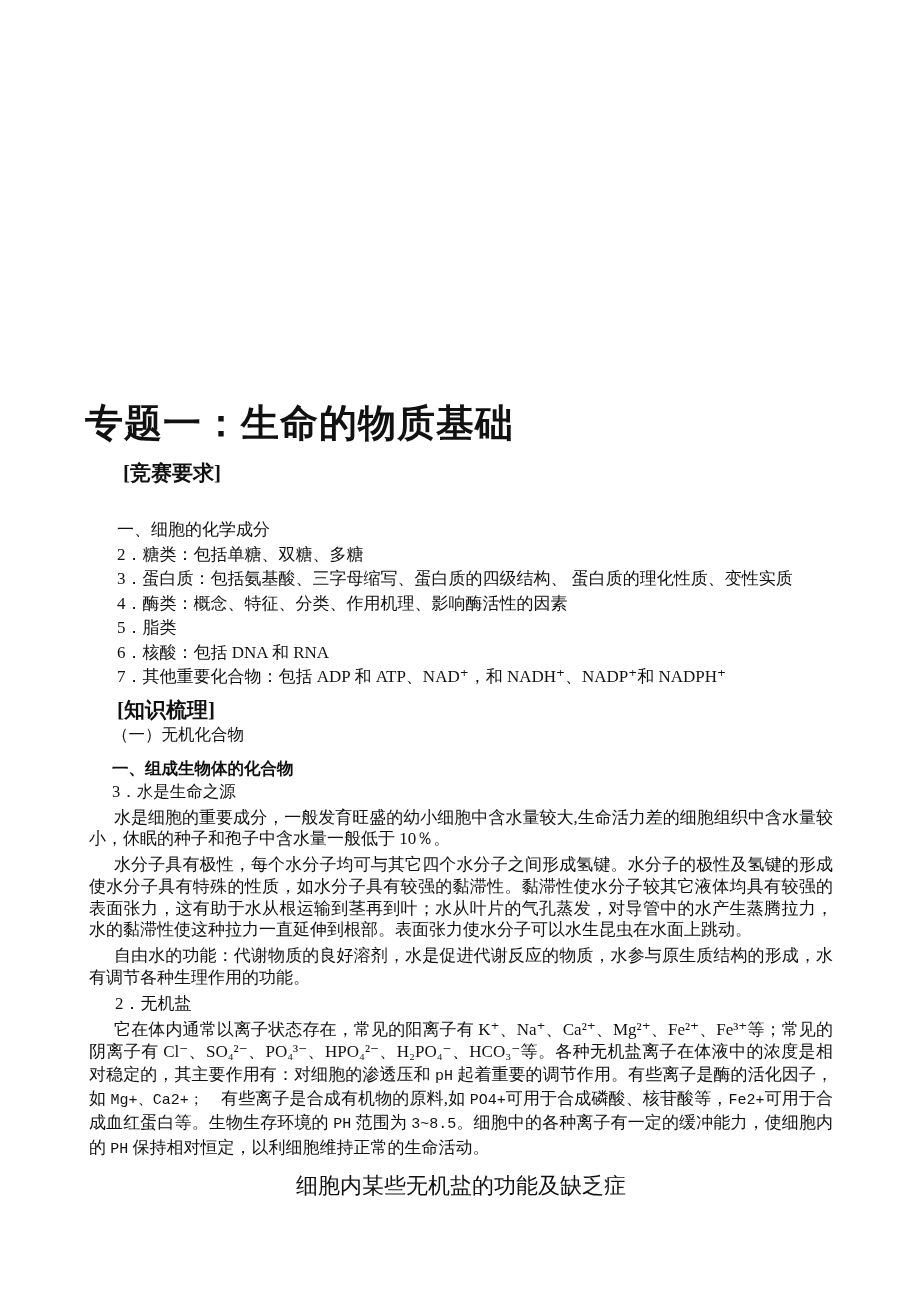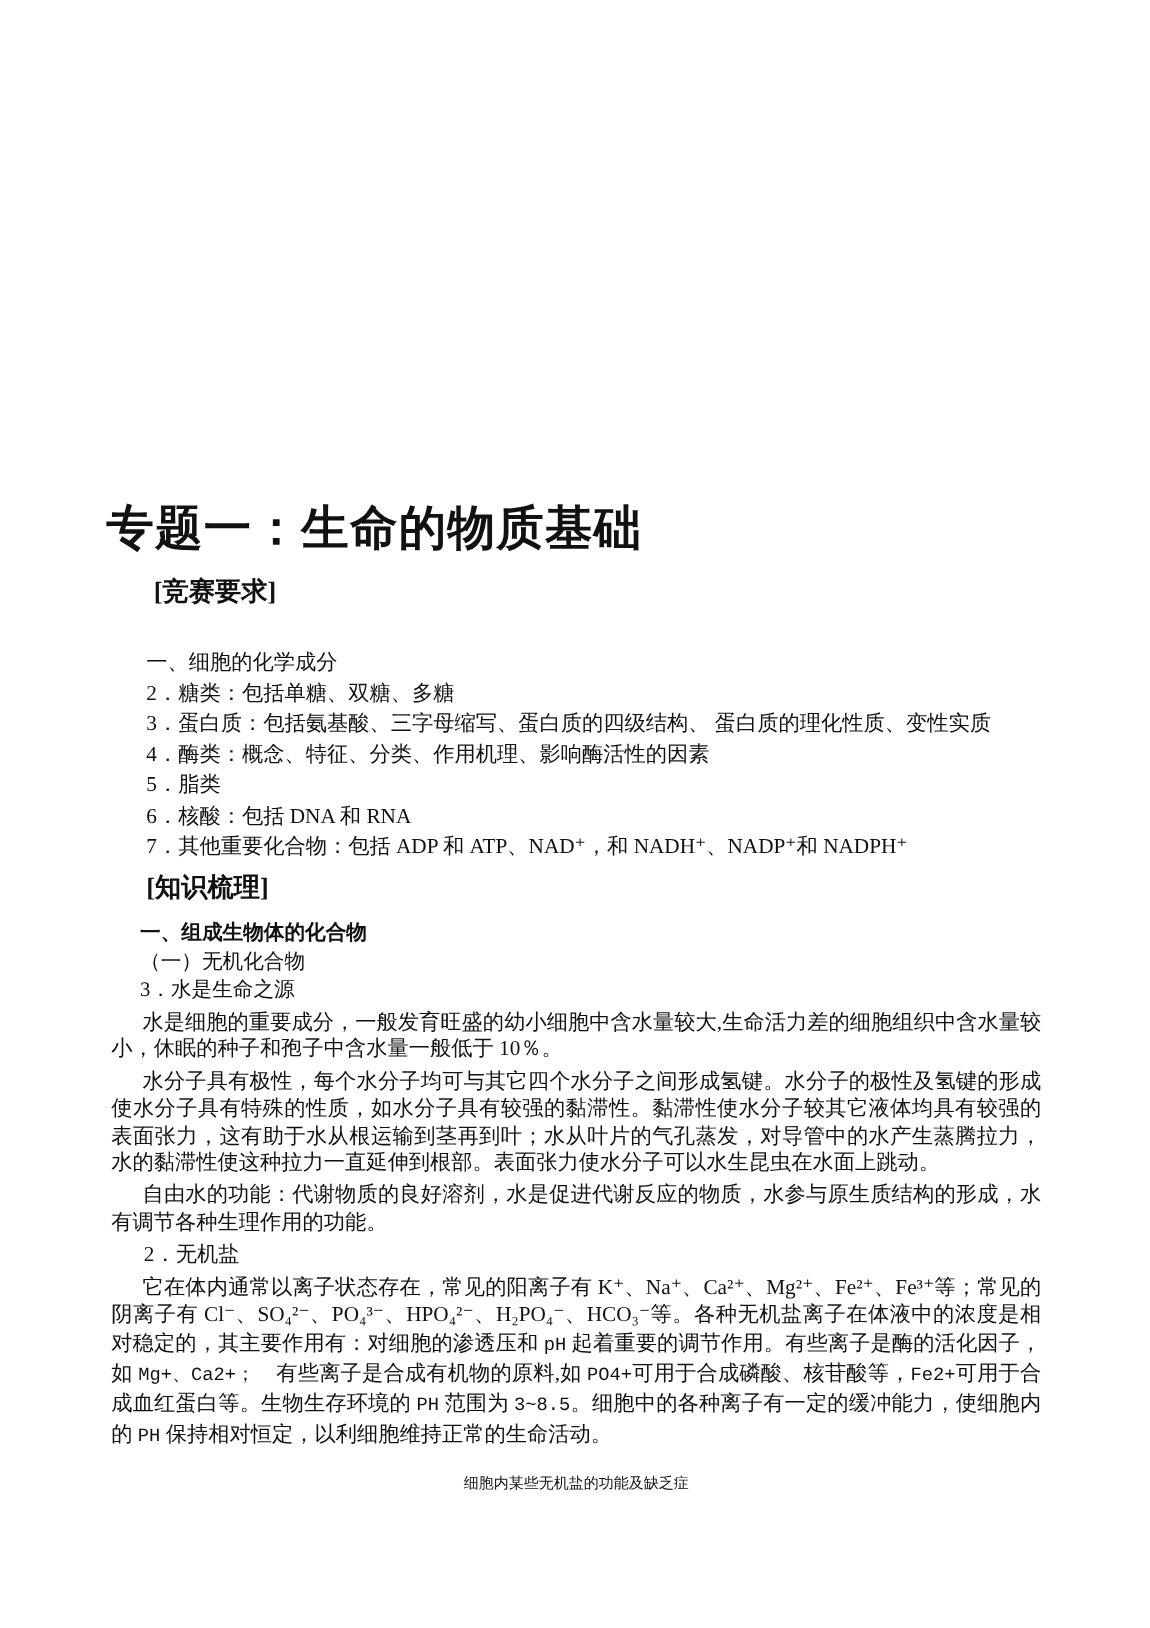--- a/index.html
+++ b/index.html
@@ -67,21 +67,21 @@
     text-align: justify;
     text-indent: 25px;
   }
   .body-para.salts { line-height: 22.3px; }
   .alt {
     font-family: "Liberation Mono", "DejaVu Sans Mono", monospace;
     font-size: 15px;
   }
   .caption {
     margin: 14px 0 0 0;
-    font-size: 12px;
+    font-size: 22px;
     line-height: 22px;
     text-align: center;
     text-indent: 0;
   }
 </style>
 </head>
 <body>
 
 <div class="page">
 
@@ -94,22 +94,22 @@
     <p>2．糖类：包括单糖、双糖、多糖</p>
     <p>3．蛋白质：包括氨基酸、三字母缩写、蛋白质的四级结构、 蛋白质的理化性质、变性实质</p>
     <p>4．酶类：概念、特征、分类、作用机理、影响酶活性的因素</p>
     <p>5．脂类</p>
     <p>6．核酸：包括 DNA 和 RNA</p>
     <p>7．其他重要化合物：包括 ADP 和 ATP、NAD⁺，和 NADH⁺、NADP⁺和 NADPH⁺</p>
   </div>
 
   <h2 class="bracket-heading knowledge">[知识梳理]</h2>
 
+  <p class="sub">（一）无机化合物</p>
   <p class="sub bold">一、组成生物体的化合物</p>
-  <p class="sub">（一）无机化合物</p>
   <p class="sub">3．水是生命之源</p>
 
   <p class="body-para">水是细胞的重要成分，一般发育旺盛的幼小细胞中含水量较大,生命活力差的细胞组织中含水量较小，休眠的种子和孢子中含水量一般低于 10％。</p>
   <p class="body-para">水分子具有极性，每个水分子均可与其它四个水分子之间形成氢键。水分子的极性及氢键的形成使水分子具有特殊的性质，如水分子具有较强的黏滞性。黏滞性使水分子较其它液体均具有较强的表面张力，这有助于水从根运输到茎再到叶；水从叶片的气孔蒸发，对导管中的水产生蒸腾拉力，水的黏滞性使这种拉力一直延伸到根部。表面张力使水分子可以水生昆虫在水面上跳动。</p>
   <p class="body-para">自由水的功能：代谢物质的良好溶剂，水是促进代谢反应的物质，水参与原生质结构的形成，水有调节各种生理作用的功能。</p>
 
   <p class="sub num">2．无机盐</p>
 
   <p class="body-para salts"><span>它在体内通常以离子状态存在，常见的阳离子有 K⁺、Na⁺、Ca²⁺、Mg²⁺、Fe²⁺、Fe³⁺等；常见的阴离子有 Cl⁻、SO₄²⁻、PO₄³⁻、HPO₄²⁻、H₂PO₄⁻、HCO₃⁻等。各种无机盐离子在体液中的浓度是相对稳定的，其主要作用有：对细胞的渗透压和 </span><span class="alt">pH</span><span> 起着重要的调节作用。有些离子是酶的活化因子，如 </span><span class="alt">Mg+、Ca2+；</span><span>　有些离子是合成有机物的原料,如 </span><span class="alt">PO4+</span><span>可用于合成磷酸、核苷酸等，</span><span class="alt">Fe2+</span><span>可用于合成血红蛋白等。生物生存环境的 </span><span class="alt">PH</span><span> 范围为 </span><span class="alt">3~8.5</span><span>。细胞中的各种离子有一定的缓冲能力，使细胞内的 </span><span class="alt">PH</span><span> 保持相对恒定，以利细胞维持正常的生命活动。</span></p>
 

